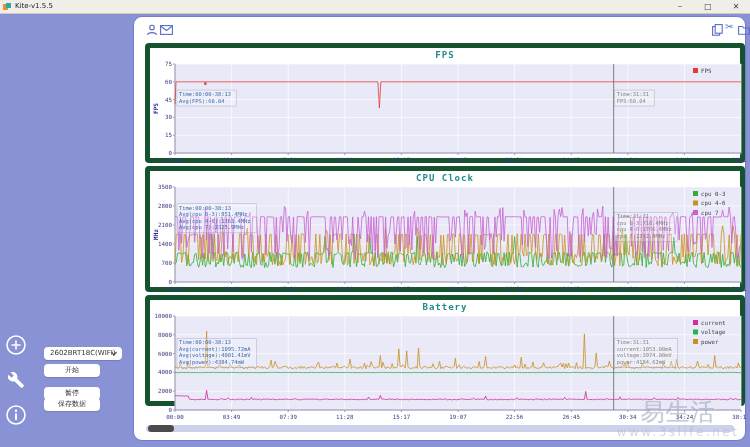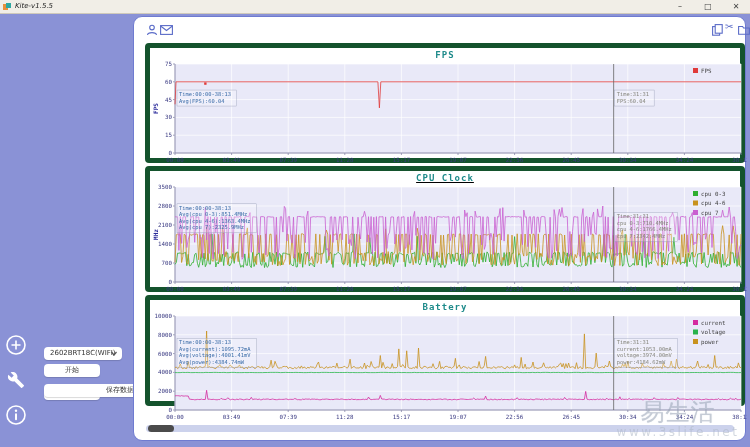--- a/index.html
+++ b/index.html
@@ -1,20 +1,20 @@
 <!DOCTYPE html>
 <html><head>
 <meta charset="utf-8">
 <style>
   html,body{margin:0;padding:0;background:#444;}
   #app{position:relative;width:750px;height:447px;overflow:hidden;background:#8a92d6;font-family:"DejaVu Sans",sans-serif;}
   
   #titlebar{position:absolute;left:0;top:0;width:750px;height:13px;background:#f1eee7;border-bottom:1px solid #cfc9bb;display:flex;align-items:center;}
   #titlebar .appicon{width:8px;height:8px;margin:0 4px 0 3px;}
-  #titlebar .title{font-size:7px;color:#222;line-height:13px;font-style:italic;}
+  #titlebar .title{font-size:7px;color:#222;line-height:13px;}
   #titlebar .winbtns{margin-left:auto;display:flex;}
   #titlebar .winbtn{width:28px;text-align:center;font-size:8px;color:#444;line-height:13px;cursor:default;}
   
   .fab{position:absolute;left:5px;width:22px;height:22px;}
   
   .side-ctl{position:absolute;left:44px;width:56px;height:13px;background:#fff;border-radius:4px;box-shadow:0 1px 1px rgba(0,0,0,0.15);font-size:7px;color:#333;line-height:13px;text-align:center;}
   #device-select{text-align:left;padding-left:6px;width:72px;}
   #device-select svg{position:absolute;right:5px;top:4px;}
   
   #card{position:absolute;left:133px;top:16px;width:613px;height:425px;background:#ffffff;border:1px solid #6f7bd0;border-radius:9px;box-sizing:border-box;}
@@ -65,21 +65,21 @@
   </svg>
 
   <div id="device-select" class="side-ctl" style="top:347px;">
     <span>2602BRT18C(WIFI)</span>
     <svg width="6" height="5" viewBox="0 0 6 5">
       <polyline points="0.5,1 3,4 5.5,1" fill="none" stroke="#555" stroke-width="1.2"></polyline>
     </svg>
   </div>
   <div class="side-ctl" style="top:364px;">开始</div>
   <div class="side-ctl" style="top:387px;">暂停</div>
-  <div class="side-ctl" style="top:384px;padding-left:48px;">保存数据</div>
+  <div class="side-ctl" style="top:398px;">保存数据</div>
 
   <div id="card">
 
     <svg class="tb-icon" style="left:12px;" width="12" height="12" viewBox="0 0 12 12">
       <circle cx="6" cy="3.6" r="2.3" fill="none" stroke="#5b6cc8" stroke-width="1.1"></circle>
       <path d="M1.5 11 C2 7.8 10 7.8 10.5 11" fill="none" stroke="#5b6cc8" stroke-width="1.1"></path>
     </svg>
     <svg class="tb-icon" style="left:26px;top:8px;" width="13" height="10" viewBox="0 0 13 10">
       <rect x="0.6" y="0.6" width="11.8" height="8.8" fill="none" stroke="#5b6cc8" stroke-width="1.1"></rect>
       <polyline points="0.6,1 6.5,5.5 12.4,1" fill="none" stroke="#5b6cc8" stroke-width="1.1"></polyline>
@@ -157,21 +157,21 @@
           <rect x="463.65000000000003" y="29.04" width="39.5" height="16" fill="rgba(255,255,255,0.25)" stroke="#9aa0b8" stroke-width="0.4"></rect>
           <text x="465.65000000000003" y="35.04" fill="#85857c" font-size="5.4" text-anchor="start" font-family="&quot;DejaVu Sans Mono&quot;,monospace">Time:31:31</text>
           <text x="465.65000000000003" y="41.54" fill="#85857c" font-size="5.4" text-anchor="start" font-family="&quot;DejaVu Sans Mono&quot;,monospace">FPS:60.04</text>
           <rect x="26" y="29.04" width="59.6" height="16" fill="rgba(255,255,255,0.25)" stroke="#9aa0b8" stroke-width="0.4"></rect>
           <text x="28" y="35.04" fill="#3a6ca8" font-size="5.4" text-anchor="start" font-family="&quot;DejaVu Sans Mono&quot;,monospace">Time:00:00-38:13</text>
           <text x="28" y="41.54" fill="#3a6ca8" font-size="5.4" text-anchor="start" font-family="&quot;DejaVu Sans Mono&quot;,monospace">Avg(FPS):60.04</text>
           <rect x="542" y="7" width="5" height="5" fill="#e03a3a"></rect>
           <text x="550" y="11.8" fill="#444" font-size="5.8" text-anchor="start" font-family="&quot;DejaVu Sans Mono&quot;,monospace">FPS</text>
         </svg>
     </div>
-    <div class="panel" style="top:149px;height:126px;text-decoration:underline;">
+    <div class="panel" style="top:149px;height:126px;">
       <div class="panel-title">CPU Clock</div>
       <svg width="596" height="109">
           <rect x="24" y="3" width="566" height="95" fill="#e9e9f8"></rect>
           <line x1="24" y1="98" x2="590" y2="98" stroke="#ffffff" stroke-width="0.7"></line>
           <line x1="22" y1="98" x2="24" y2="98" stroke="#8888aa" stroke-width="0.8"></line>
           <text x="21" y="100" fill="#3a3a82" font-size="5.8" text-anchor="end" font-family="&quot;DejaVu Sans Mono&quot;,monospace">0</text>
           <line x1="24" y1="79" x2="590" y2="79" stroke="#ffffff" stroke-width="0.7"></line>
           <line x1="22" y1="79" x2="24" y2="79" stroke="#8888aa" stroke-width="0.8"></line>
           <text x="21" y="81" fill="#3a3a82" font-size="5.8" text-anchor="end" font-family="&quot;DejaVu Sans Mono&quot;,monospace">700</text>
           <line x1="24" y1="60" x2="590" y2="60" stroke="#ffffff" stroke-width="0.7"></line>

